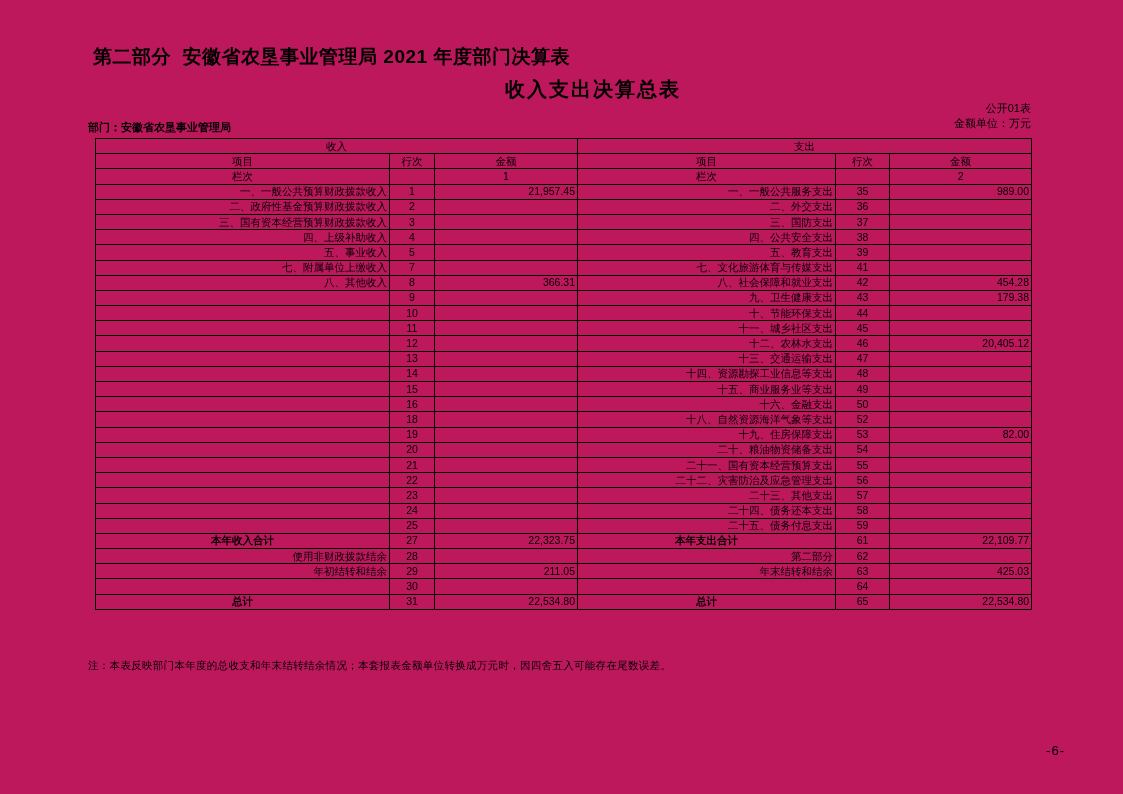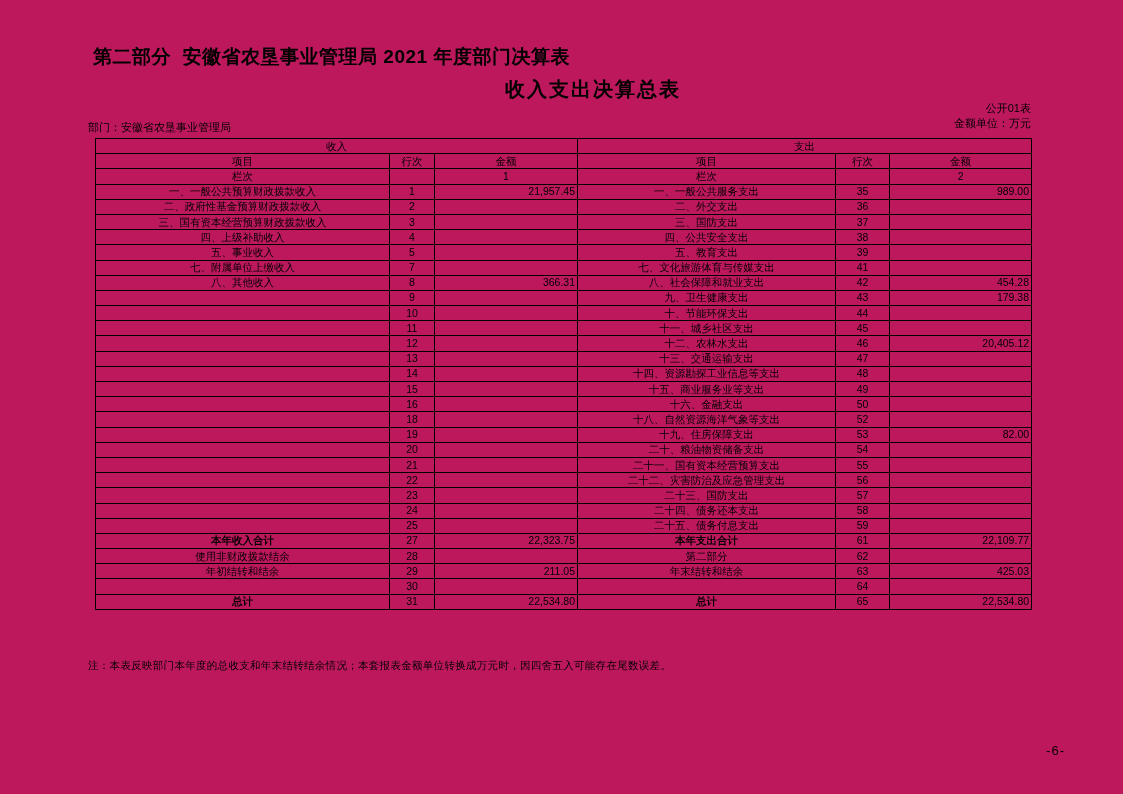--- a/index.html
+++ b/index.html
@@ -42,21 +42,21 @@
     top: 101px;
     text-align: right;
     font-size: 11px;
     line-height: 14.5px;
   }
   .dept-line {
     position: absolute;
     left: 88px;
     top: 120px;
     font-size: 11px;
-    font-weight: normal;
+    font-weight: bold;
   }
   .table-wrap {
     position: absolute;
     left: 95px;
     top: 138px;
     width: 936px;
   }
   table.budget {
     border-collapse: collapse;
     table-layout: fixed;
@@ -66,21 +66,21 @@
   }
   table.budget td {
     border: 1px solid #000000;
     height: 14.2px;
     line-height: 13px;
     padding: 0 2px;
     overflow: hidden;
     white-space: nowrap;
     vertical-align: middle;
   }
-  td.item { text-align: center; }
+  td.item { text-align: right; }
   td.no   { text-align: center; }
   td.amt  { text-align: right; padding-right: 4px; }
   td.center { text-align: center; }
   td.total-item { text-align: center; font-weight: bold; }
   .note-line {
     position: absolute;
     left: 88px;
     top: 659px;
     font-size: 10.5px;
     letter-spacing: 0.3px;
@@ -299,21 +299,21 @@
             <td class="no">22</td>
             <td class="amt"></td>
             <td class="item">二十二、灾害防治及应急管理支出</td>
             <td class="no">56</td>
             <td class="amt"></td>
           </tr>
           <tr>
             <td class="item"></td>
             <td class="no">23</td>
             <td class="amt"></td>
-            <td class="item">二十三、国防支出</td>
+            <td class="item">二十三、其他支出</td>
             <td class="no">57</td>
             <td class="amt"></td>
           </tr>
           <tr>
             <td class="item"></td>
             <td class="no">24</td>
             <td class="amt"></td>
             <td class="item">二十四、债务还本支出</td>
             <td class="no">58</td>
             <td class="amt"></td>

